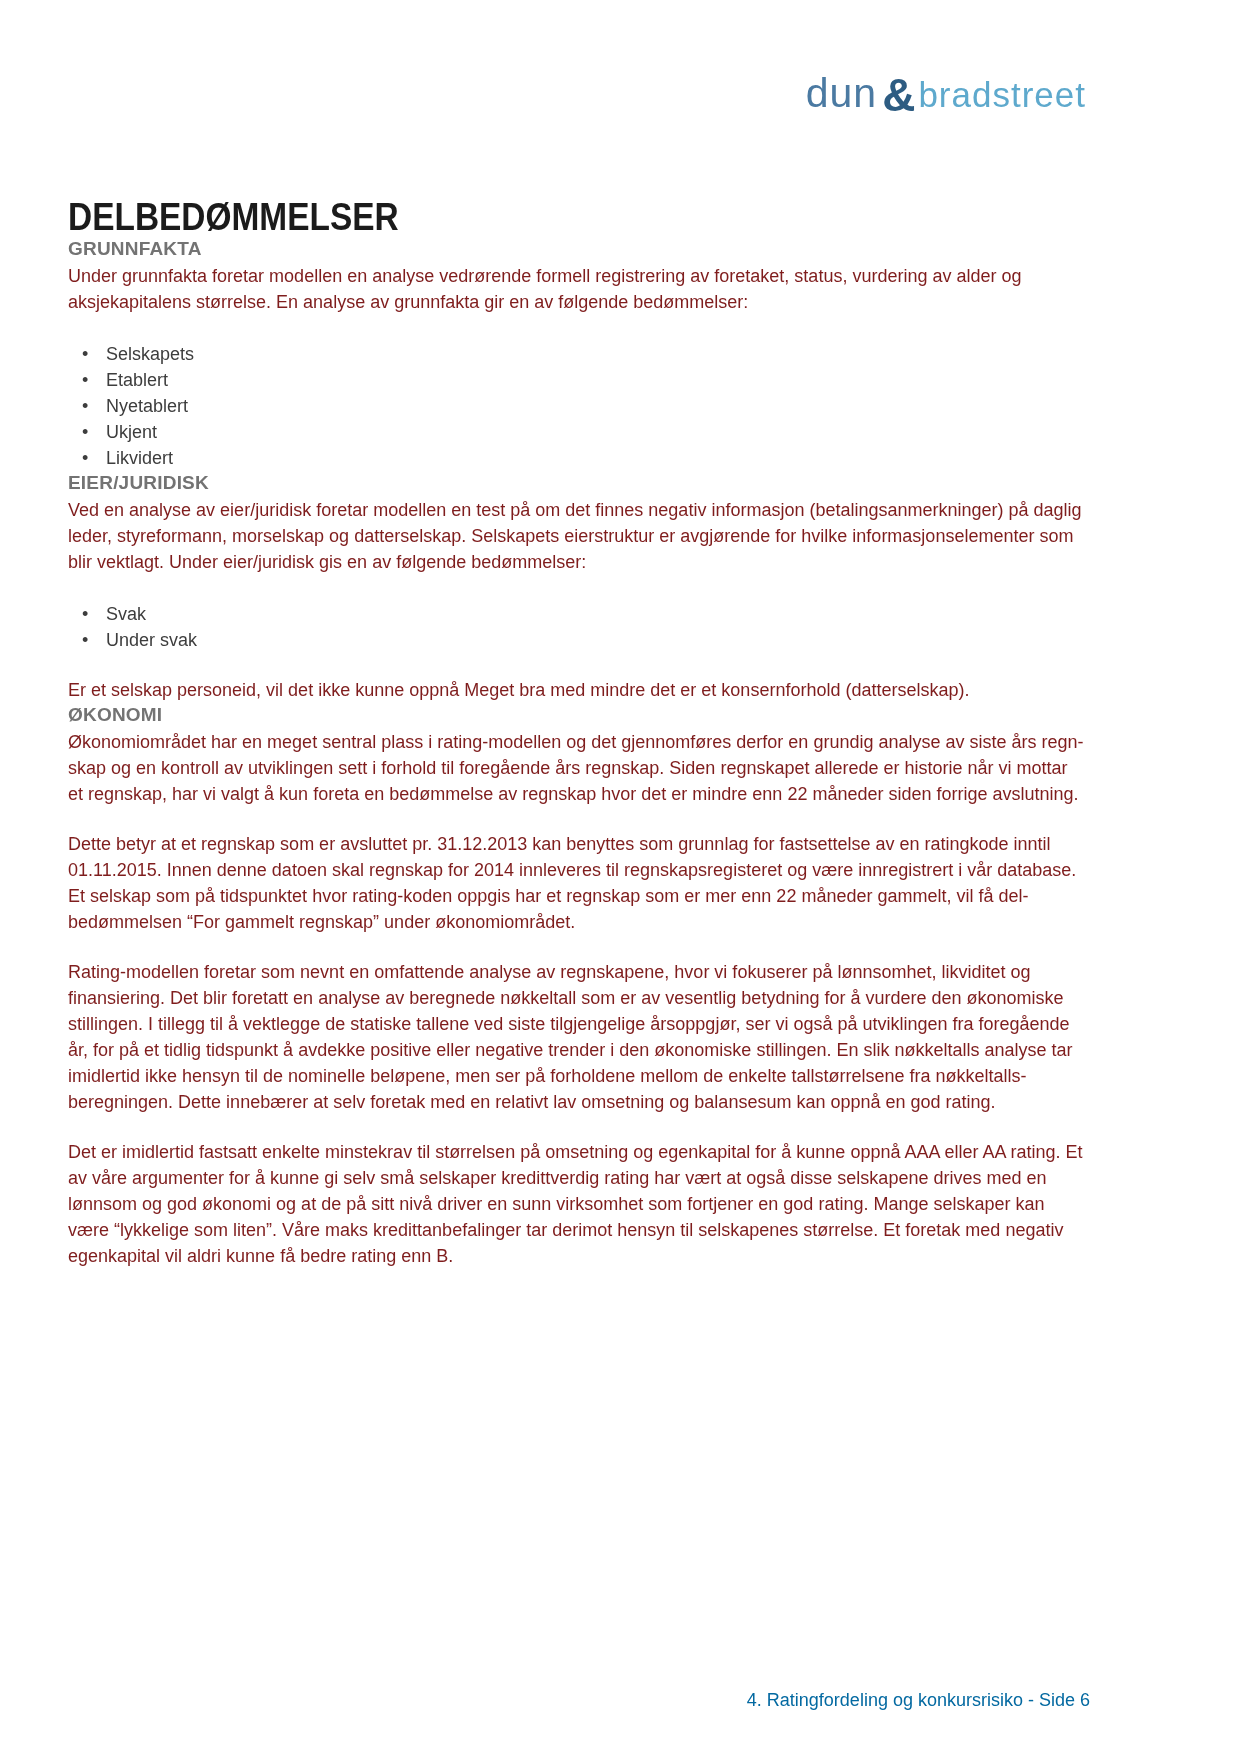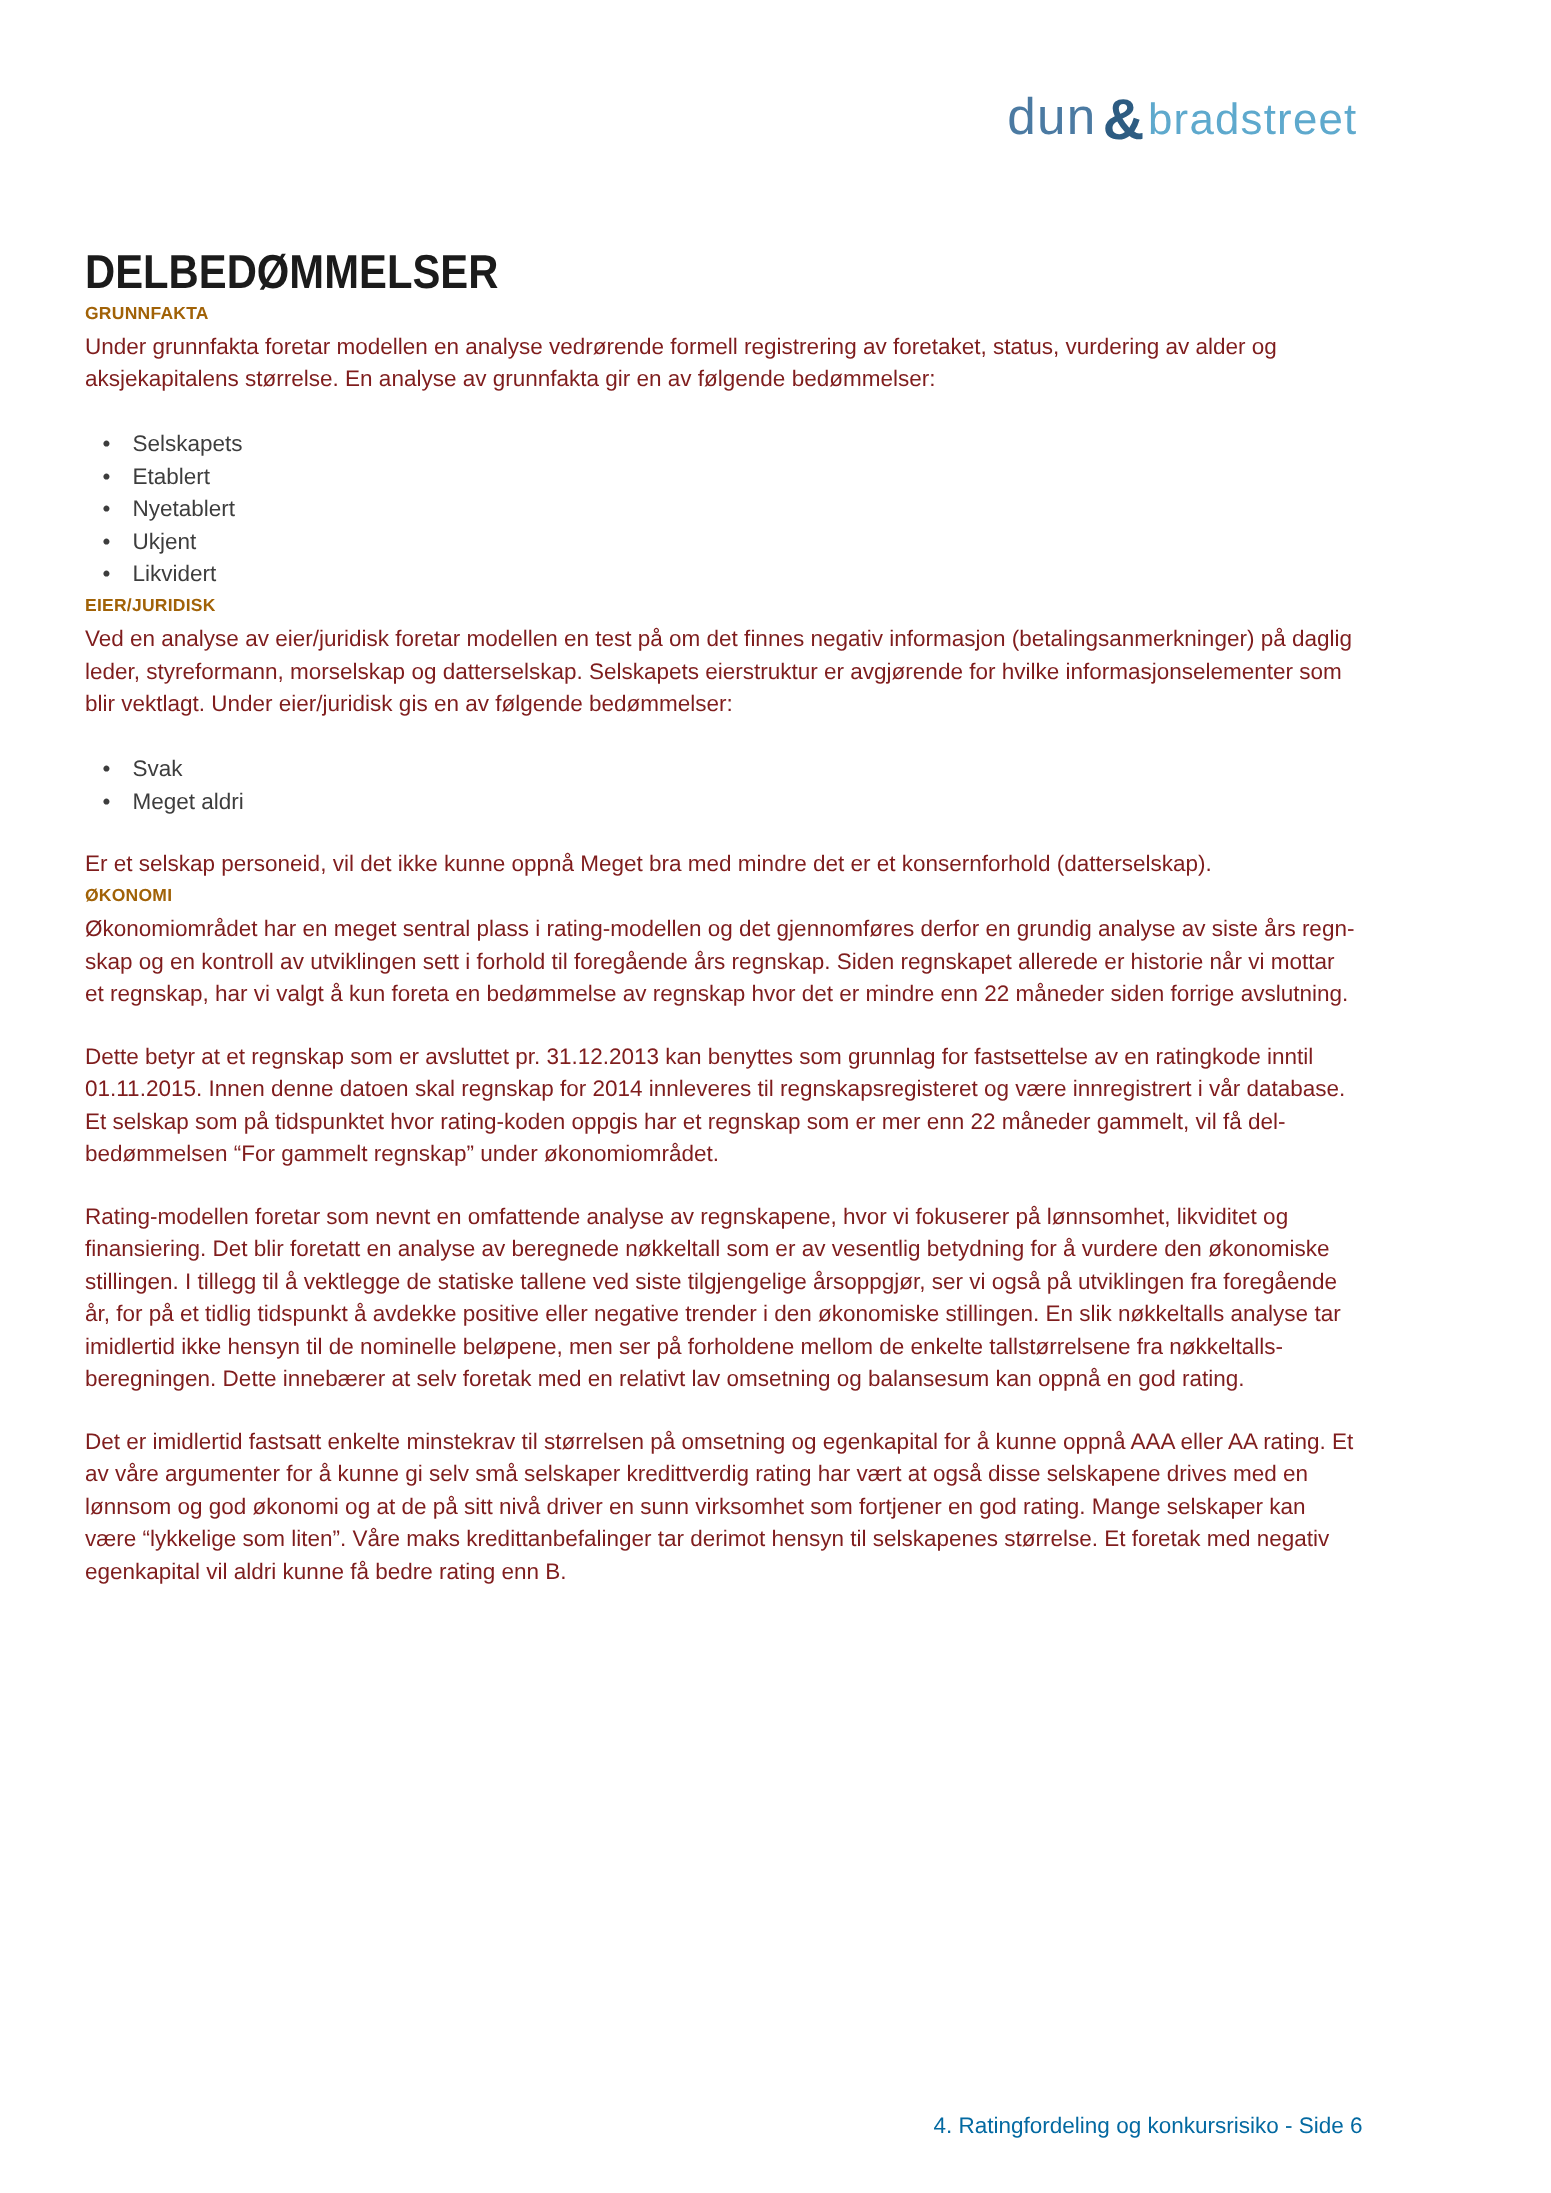--- a/index.html
+++ b/index.html
@@ -49,24 +49,24 @@
     font-weight: 700;
     color: #1b1b1b;
     letter-spacing: 0px;
     transform: scaleX(0.88);
     transform-origin: left center;
     white-space: nowrap;
   }
   
   h2.sec-heading {
     margin: 0;
-    font-size: 14px;
+    font-size: 19px;
     line-height: 24px;
     font-weight: 700;
-    color: #a16207;
+    color: #737373;
     letter-spacing: 0.2px;
   }
   .mt-title-gap   { margin-top: 54px; }
   .mt-sec-gap     { margin-top: 22px; }
   .mt-sec-gap-lg  { margin-top: 20px; }
   
   p.body-text {
     margin: 2px 0 0 0;
     font-size: 18px;
     line-height: 26px;
@@ -125,21 +125,21 @@
       <li>Ukjent</li>
       <li>Likvidert</li>
     </ul>
   </section>
 
   <section>
     <h2 class="sec-heading mt-sec-gap">EIER/JURIDISK</h2>
     <p class="body-text">Ved en analyse av eier/juridisk foretar modellen en test på om det finnes negativ informasjon (betalingsanmerkninger) på daglig leder, styreformann, morselskap og datterselskap. Selskapets eierstruktur er avgjørende for hvilke informasjonselementer som blir vektlagt. Under eier/juridisk gis en av følgende bedømmelser:</p>
     <ul class="bullets">
       <li>Svak</li>
-      <li>Meget aldri</li>
+      <li>Under svak</li>
     </ul>
     <p class="body-text spaced">Er et selskap personeid, vil det ikke kunne oppnå Meget bra med mindre det er et konsernforhold (datterselskap).</p>
   </section>
 
   <section>
     <h2 class="sec-heading mt-sec-gap-lg">ØKONOMI</h2>
     <p class="body-text">Økonomiområdet har en meget sentral plass i rating-modellen og det gjennomføres derfor en grundig analyse av siste års regn- skap og en kontroll av utviklingen sett i forhold til foregående års regnskap. Siden regnskapet allerede er historie når vi mottar et regnskap, har vi valgt å kun foreta en bedømmelse av regnskap hvor det er mindre enn 22 måneder siden forrige avslutning.</p>
     <p class="body-text spaced">Dette betyr at et regnskap som er avsluttet pr. 31.12.2013 kan benyttes som grunnlag for fastsettelse av en ratingkode inntil 01.11.2015. Innen denne datoen skal regnskap for 2014 innleveres til regnskapsregisteret og være innregistrert i vår database. Et selskap som på tidspunktet hvor rating-koden oppgis har et regnskap som er mer enn 22 måneder gammelt, vil få del- bedømmelsen “For gammelt regnskap” under økonomiområdet.</p>
     <p class="body-text spaced">Rating-modellen foretar som nevnt en omfattende analyse av regnskapene, hvor vi fokuserer på lønnsomhet, likviditet og finansiering. Det blir foretatt en analyse av beregnede nøkkeltall som er av vesentlig betydning for å vurdere den økonomiske stillingen. I tillegg til å vektlegge de statiske tallene ved siste tilgjengelige årsoppgjør, ser vi også på utviklingen fra foregående år, for på et tidlig tidspunkt å avdekke positive eller negative trender i den økonomiske stillingen. En slik nøkkeltalls analyse tar imidlertid ikke hensyn til de nominelle beløpene, men ser på forholdene mellom de enkelte tallstørrelsene fra nøkkeltalls- beregningen. Dette innebærer at selv foretak med en relativt lav omsetning og balansesum kan oppnå en god rating.</p>
     <p class="body-text spaced">Det er imidlertid fastsatt enkelte minstekrav til størrelsen på omsetning og egenkapital for å kunne oppnå AAA eller AA rating. Et av våre argumenter for å kunne gi selv små selskaper kredittverdig rating har vært at også disse selskapene drives med en lønnsom og god økonomi og at de på sitt nivå driver en sunn virksomhet som fortjener en god rating. Mange selskaper kan være “lykkelige som liten”. Våre maks kredittanbefalinger tar derimot hensyn til selskapenes størrelse. Et foretak med negativ egenkapital vil aldri kunne få bedre rating enn B.</p>

